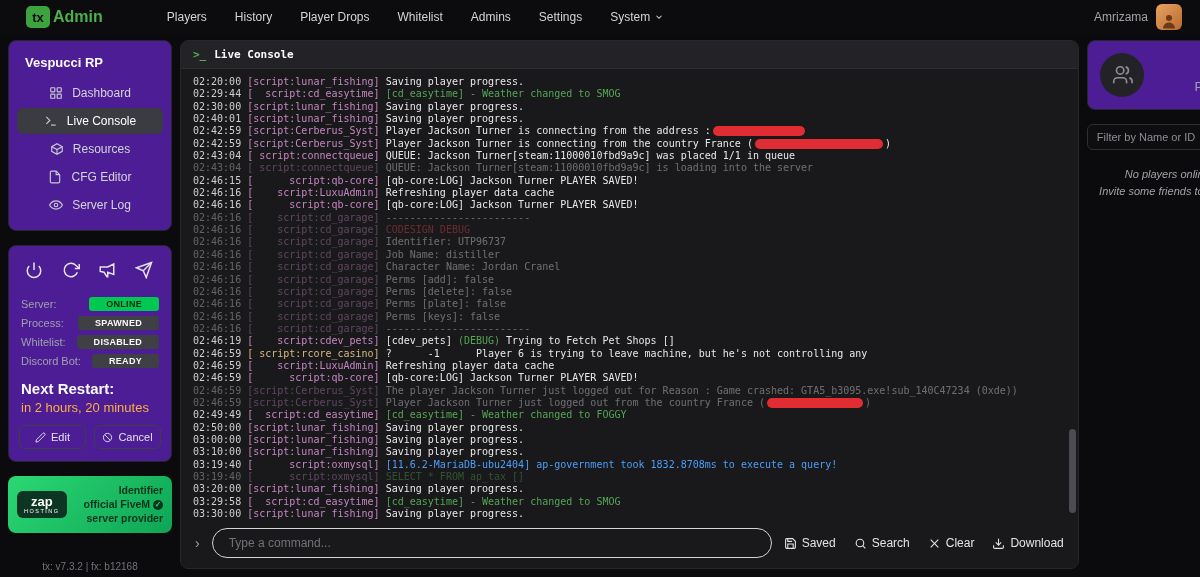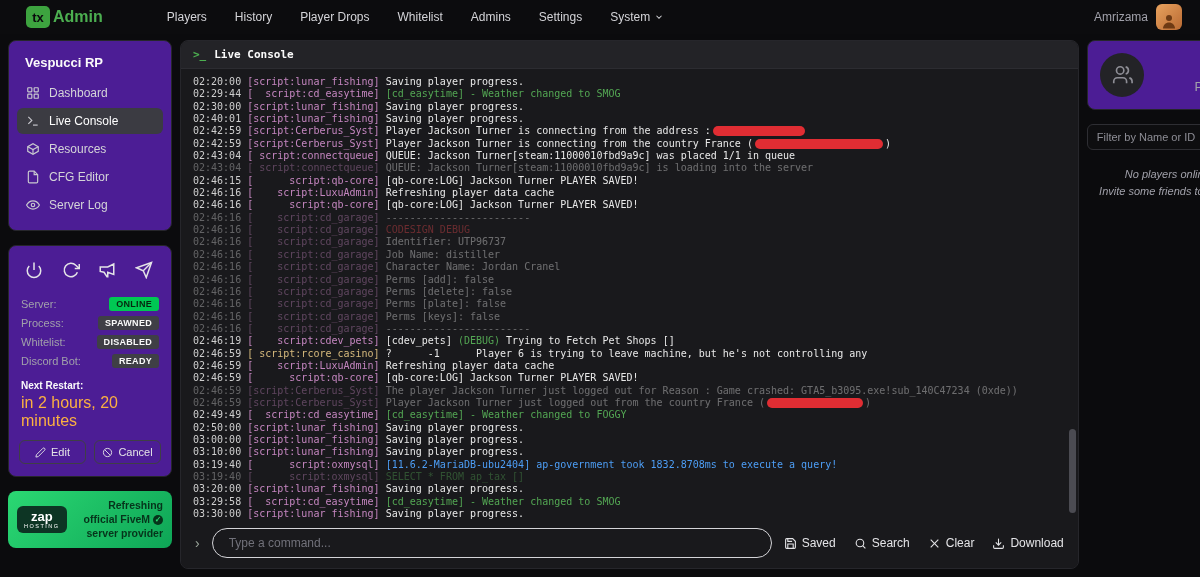--- a/index.html
+++ b/index.html
@@ -28,34 +28,34 @@
   .layout { display:flex; gap:8px; padding:6px 8px 8px 8px; height:543px; }
   .col-left { width:164px; flex:none; display:flex; flex-direction:column; }
   .col-main { flex:1; display:flex; flex-direction:column; }
   .col-right { width:164px; flex:none; display:flex; flex-direction:column; }
 
   .card { background:#4c1d95; border:1px solid #26262b; border-radius:8px; }
 
   
   .menu-card { padding:10px 8px; margin-bottom:14px; }
   .server-name { font-size:13px; font-weight:bold; color:#fafafa; padding:4px 8px 10px 8px; }
-  .menu-item { display:flex; align-items:center; gap:9px; padding:6px 9px; border-radius:6px; color:#d4d4d8; font-size:12px; cursor:pointer; margin-bottom:2px; }
+  .menu-item { display:flex; align-items:center; gap:9px; padding:6px 9px; border-radius:6px; color:#d4d4d8; font-size:12px; cursor:pointer; margin-bottom:2px;justify-content:center; }
   .menu-item.active { background:#3b3b42; color:#ffffff; }
   .menu-item .ic { width:14px; height:14px; color:#c9c9cf; }
 
   .controls-card { padding:12px 10px; margin-bottom:14px; }
   .ctrl-row { display:flex; justify-content:space-between; padding:2px 6px 12px 6px; }
   .ctrl-btn { background:none; border:none; color:#e4e4e7; width:20px; height:20px; cursor:pointer; }
   .status-row { display:flex; justify-content:space-between; align-items:center; margin:5px 2px; font-size:11px; }
   .status-label { color:#a1a1aa; }
-  .badge { font-size:9px; font-weight:bold; padding:2px 7px; border-radius:3px; letter-spacing:.3px; }
+  .badge { font-size:9px; font-weight:bold; padding:2px 17px; border-radius:3px; letter-spacing:.3px; }
   .badge.online { background:#00c853; color:#06270f; }
   .badge.gray { background:#3f3f46; color:#fafafa; }
-  .restart-label { font-size:10px; font-weight:bold; color:#fafafa; margin:12px 2px 3px 2px; }
-  .restart-value { font-size:16px; color:#fbb041; margin:0 2px 10px 2px; }
+  .restart-label { font-size:15px; font-weight:bold; color:#fafafa; margin:12px 2px 3px 2px; }
+  .restart-value { font-size:13px; color:#fbb041; margin:0 2px 10px 2px; }
   .btn-row { display:flex; gap:8px; }
   .sb-btn { flex:1; display:inline-flex; align-items:center; justify-content:center; gap:5px; background:transparent; border:1px solid #3f3f46; border-radius:6px; color:#e4e4e7; font-size:11px; padding:5px 0; cursor:pointer; }
   .sb-btn .ic { width:11px; height:11px; }
 
   .zap-ad { display:flex; align-items:center; gap:8px; background:linear-gradient(135deg,#2bd873,#0ea556); border-radius:8px; padding:7px 9px; margin-bottom:16px; cursor:pointer; }
   .zap-logo { background:#0d3524; border-radius:6px; padding:4px 7px; text-align:center; color:#ffffff; }
   .zap-logo-top { font-size:13px; font-weight:bold; line-height:1; }
   .zap-logo-bottom { font-size:5.5px; letter-spacing:1.5px; }
   .zap-text { color:#06341b; font-size:10.5px; font-weight:bold; line-height:1.35; text-align:right; flex:1; }
   .zap-check { display:inline-flex; width:10px; height:10px; border-radius:50%; background:#06341b; color:#2bd873; font-size:8px; align-items:center; justify-content:center; vertical-align:middle; }
@@ -265,21 +265,21 @@
         </button>
       </div>
     </div>
 
     <div class="zap-ad">
       <div class="zap-logo">
         <div class="zap-logo-top">zap</div>
         <div class="zap-logo-bottom">HOSTING</div>
       </div>
       <div class="zap-text">
-        <div>Refreshing</div>
+        <div>Identifier</div>
         <div><span>official FiveM</span> <span class="zap-check">✓</span></div>
         <div>server provider</div>
       </div>
     </div>
 
     <div class="sidebar-footer">
       <div>tx: v7.3.2 | fx: b12168</div>
       <div>© 2019-2025 Tabarra</div>
     </div>
   </aside>

